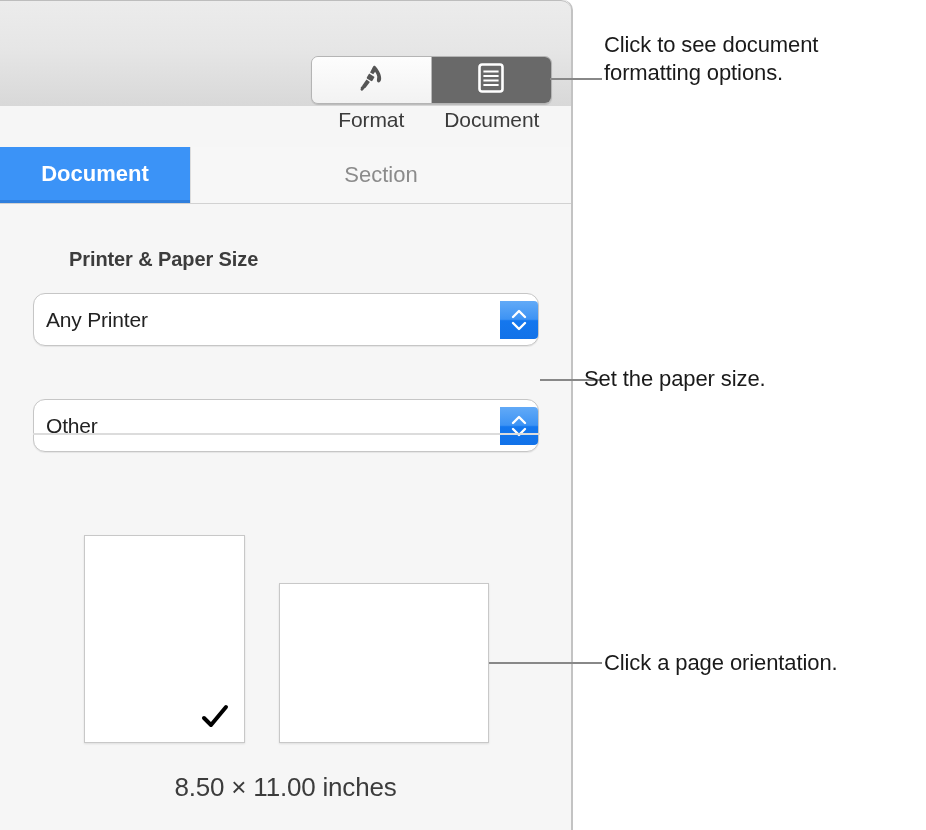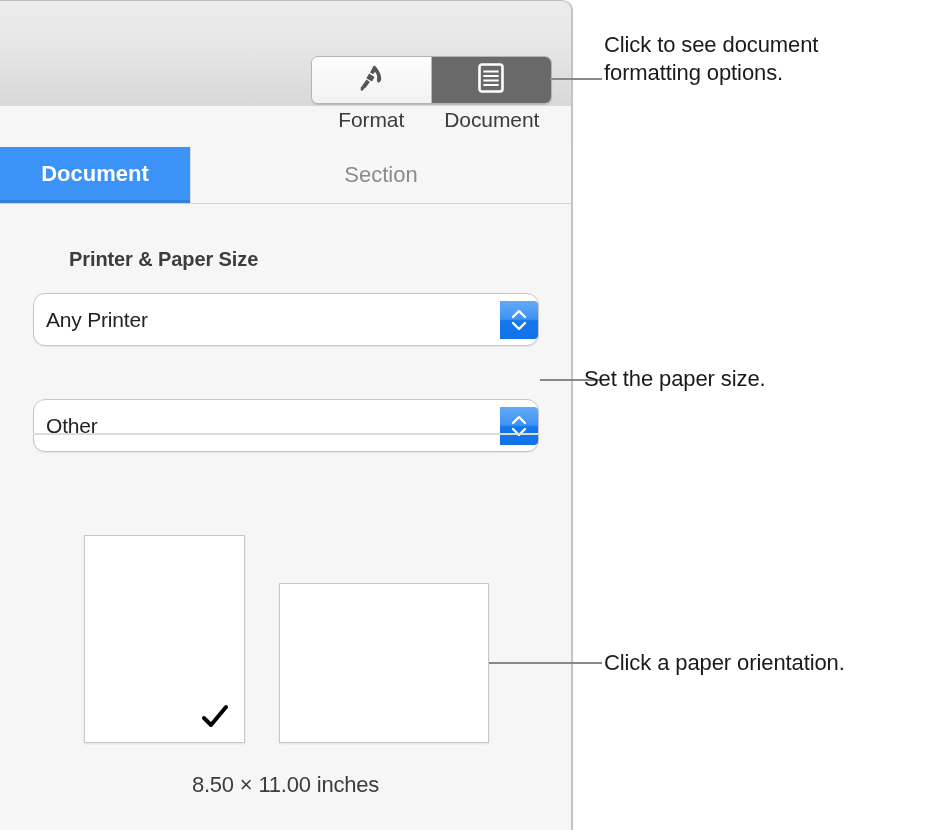--- a/index.html
+++ b/index.html
@@ -214,21 +214,21 @@
     width: 30px;
     height: 30px;
   }
 
   #paper-dimensions {
     position: absolute;
     left: 0;
     top: 568px;
     width: 571px;
     text-align: center;
-    font-size: 22px;
+    font-size: 26px;
     color: #3c3c3c;
     letter-spacing: -0.2px;
   }
 
   
   .callout {
     position: absolute;
     font-size: 22px;
     line-height: 28px;
     color: #1a1a1a;
@@ -334,13 +334,13 @@
   </div>
 </div>
 
 <div class="leader" id="leader-format"></div>
 <div class="callout" id="callout-format">Click to see document formatting options.</div>
 
 <div class="leader" id="leader-paper"></div>
 <div class="callout" id="callout-paper">Set the paper size.</div>
 
 <div class="leader" id="leader-orient"></div>
-<div class="callout" id="callout-orient">Click a paper orientation.</div>
+<div class="callout" id="callout-orient">Click a page orientation.</div>
 
 </body></html>

